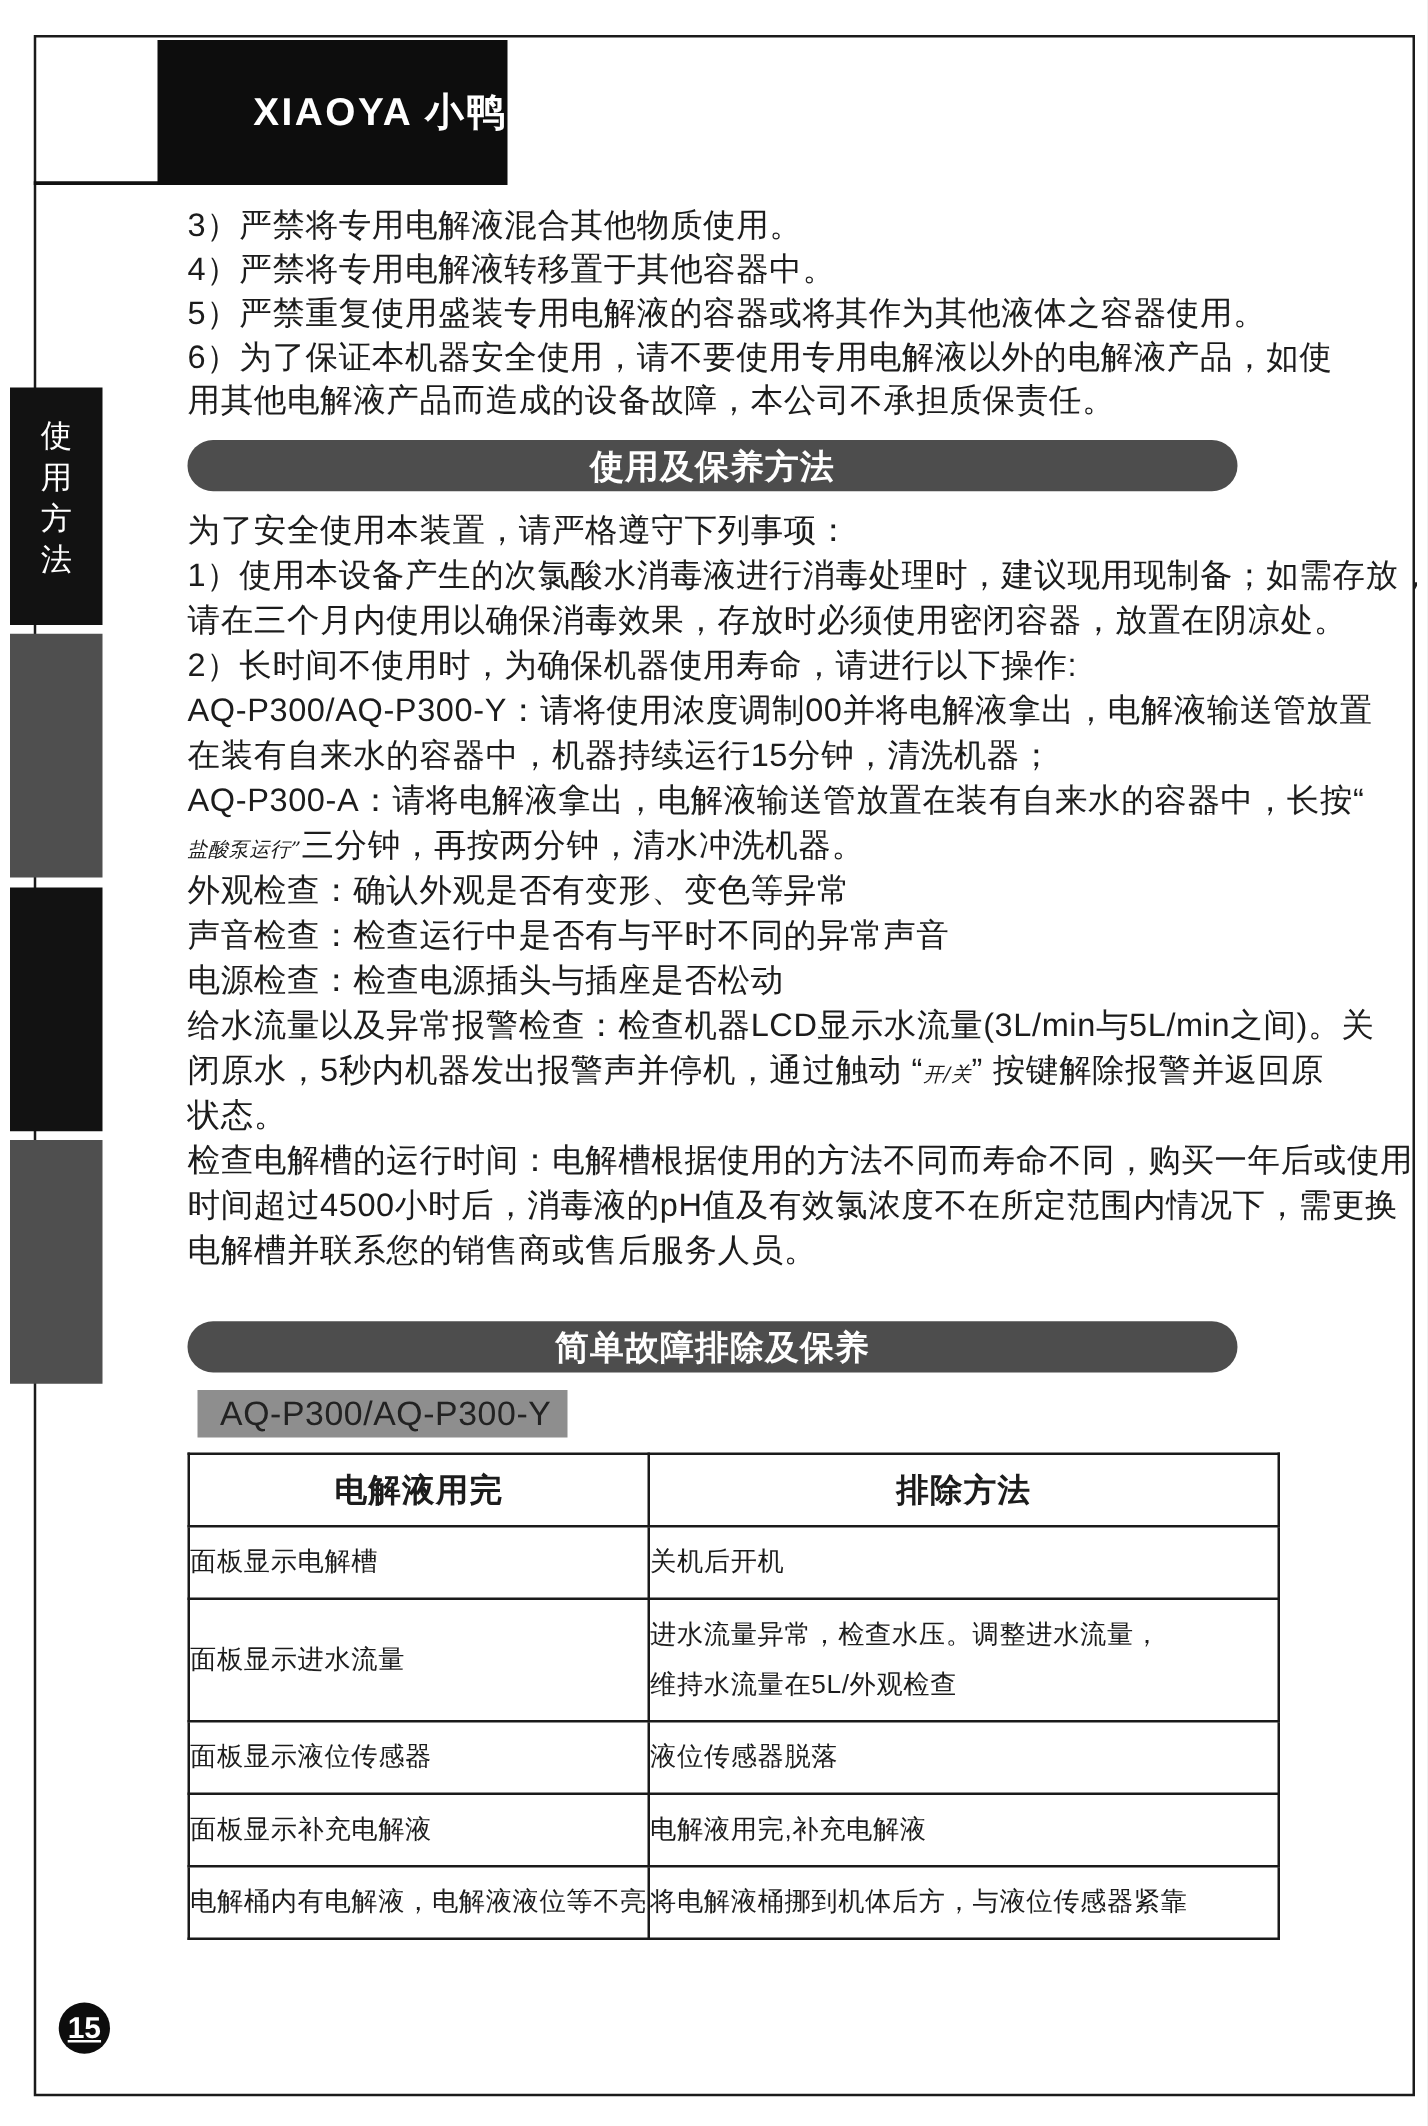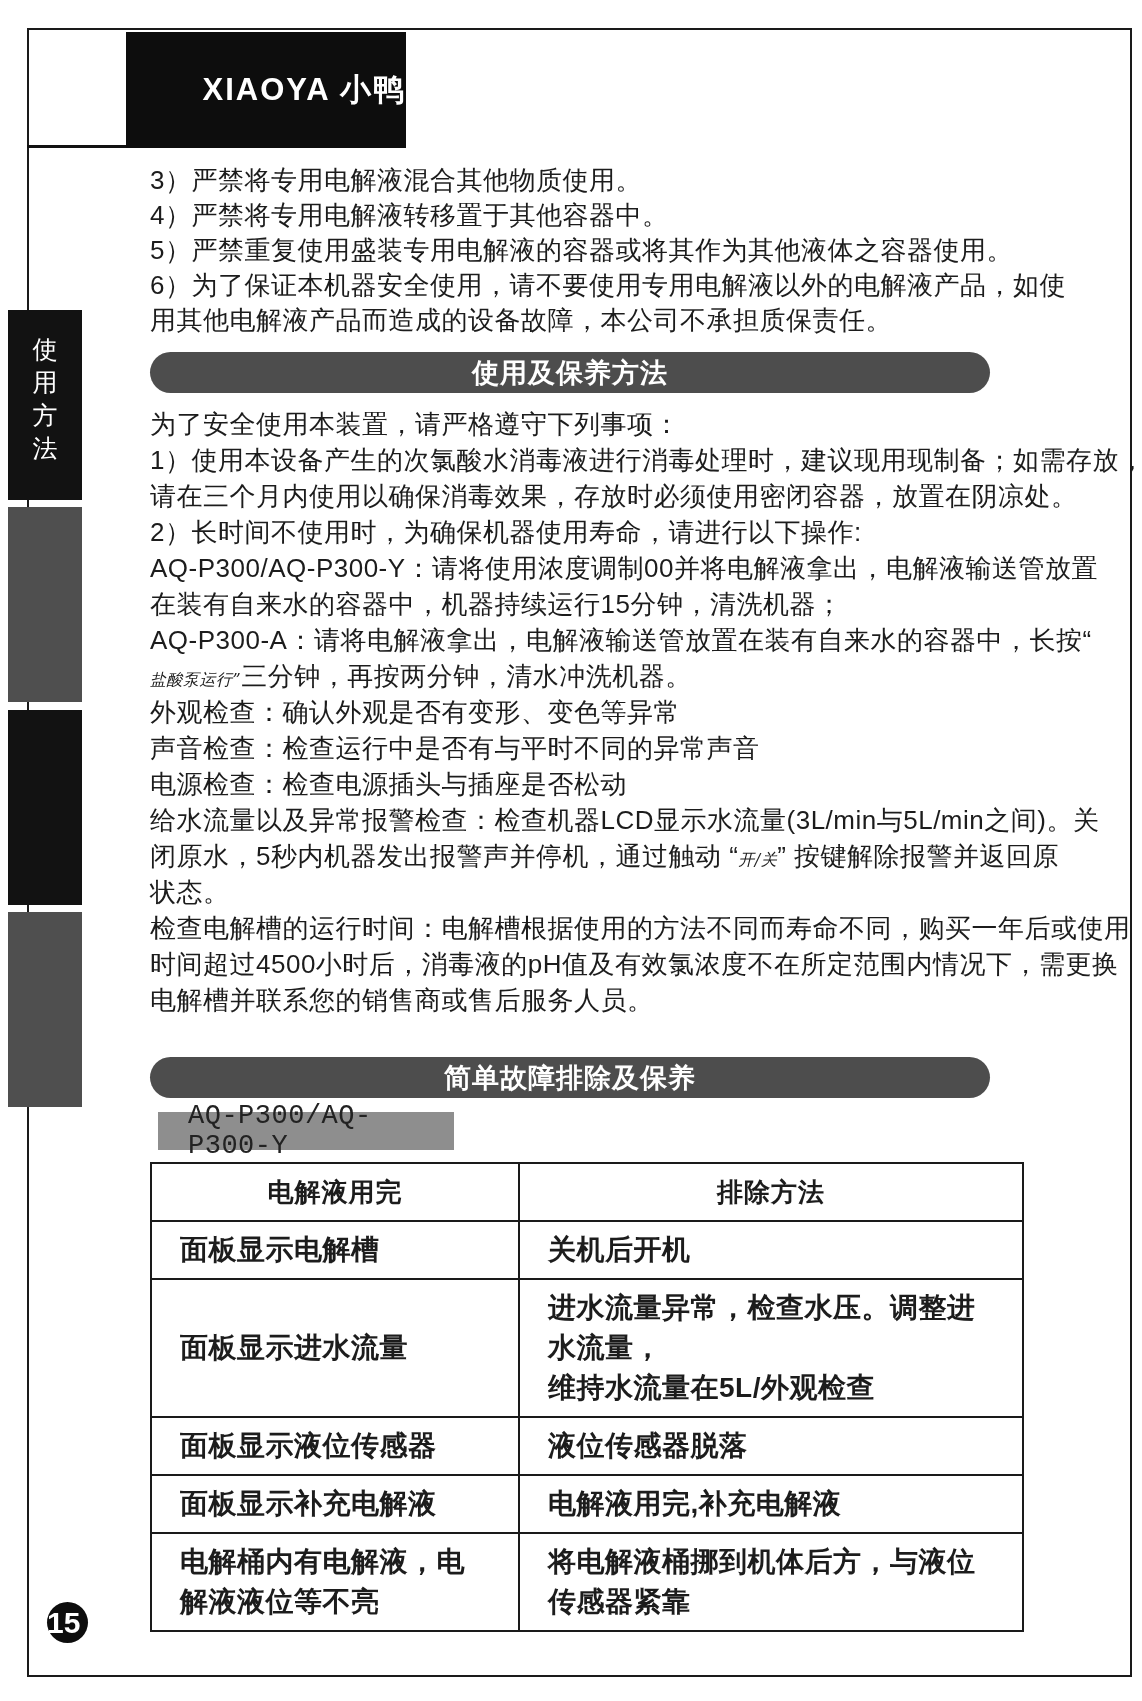--- a/index.html
+++ b/index.html
@@ -44,50 +44,49 @@
     background:#4d4d4d; border-radius:21px;
     color:#ffffff; font-weight:bold; font-size:27px; letter-spacing:1px;
     display:flex; align-items:center; justify-content:center;
   }
   #bar1 { top:352px; }
   #bar2 { top:1057px; }
 
   .model-label {
     position:absolute; left:158px; top:1112px; width:296px; height:38px;
     background:#8e8e8e; color:#222222; font-size:27px;
-    display:flex; align-items:center; padding-left:30px; box-sizing:border-box;
+    display:flex; align-items:center; padding-left:18px; box-sizing:border-box;
     letter-spacing:0.5px;
-    font-family:Liberation Mono, monospace;
   }
 
   .fault-table {
     position:absolute; left:150px; top:1162px; width:872px;
     border-collapse:collapse; table-layout:fixed;
   }
   .fault-table th, .fault-table td {
     border:2px solid #1a1a1a; box-sizing:border-box;
   }
   .fault-table th {
     height:58px; font-size:26px; font-weight:bold; text-align:center;
     letter-spacing:1px;
   }
   .fault-table td {
-    font-size:28px; font-weight:bold; padding:8px 28px;
+    font-size:21px; font-weight:normal; padding:8px 0;
     line-height:40px; vertical-align:middle; letter-spacing:0.5px;
   }
   .col-issue { width:368px; }
   .col-fix   { width:504px; }
 
   .script { font-family:"DejaVu Serif", serif; font-style:italic; font-size:16px; }
 
   .page-num {
     position:absolute; left:47px; top:1602px; width:41px; height:41px;
     background:#0d0d0d; border-radius:50%;
-    color:#ffffff; font-size:30px; font-weight:bold;
-    display:flex; align-items:center; 
+    color:#ffffff; font-size:24px; font-weight:bold;
+    display:flex; align-items:center; justify-content:center;text-decoration:underline;
   }
 </style>
 </head>
 <body>
 
 <div class="page">
 
   <div class="frame"></div>
   <div class="logo-underline"></div>
 

